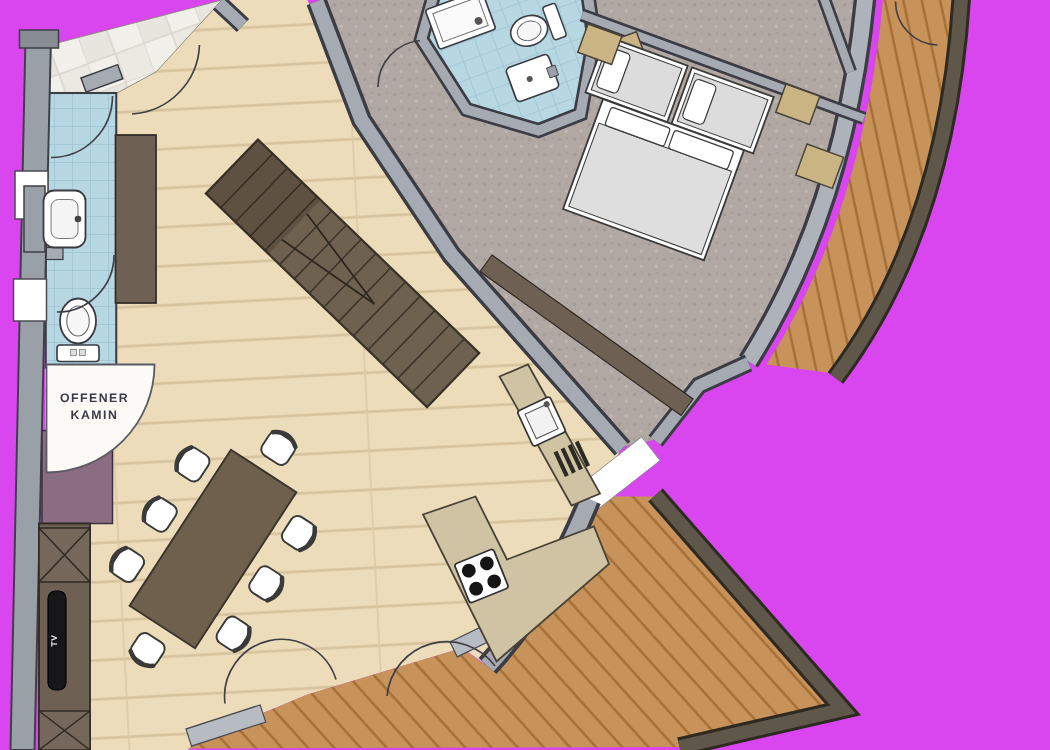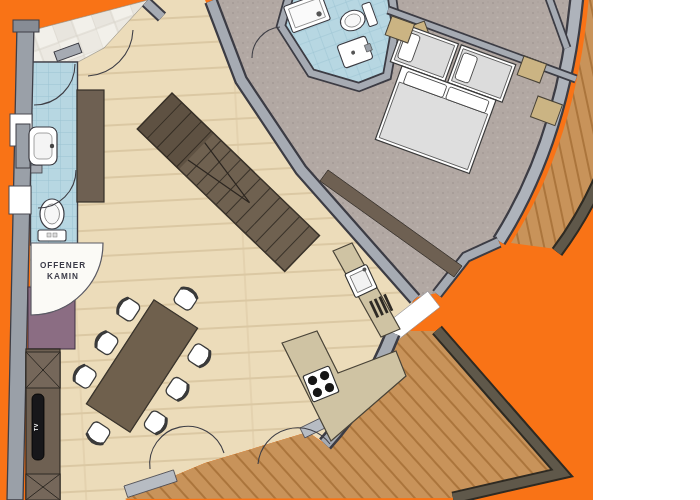--- a/index.html
+++ b/index.html
@@ -1,16 +1,16 @@
 <!DOCTYPE html>
 <html><head>
 <meta charset="utf-8">
 <style>
   html,body{margin:0;padding:0;background:#ffffff;}
-  .stage{position:relative;width:593px;height:500px;overflow:hidden;background:#f97316;
+  .stage{position:relative;width:700px;height:500px;overflow:hidden;background:#d946ef;
          font-family:"Liberation Sans",sans-serif;}
   .stage svg{position:absolute;left:0;top:0;}
   text{font-family:"Liberation Sans",sans-serif;}
   .fp-label{font-weight:bold;letter-spacing:1px;}
 </style>
 </head>
 <body>
 
 <div class="stage">
 <svg width="700" height="500" viewBox="0 0 700 500">

